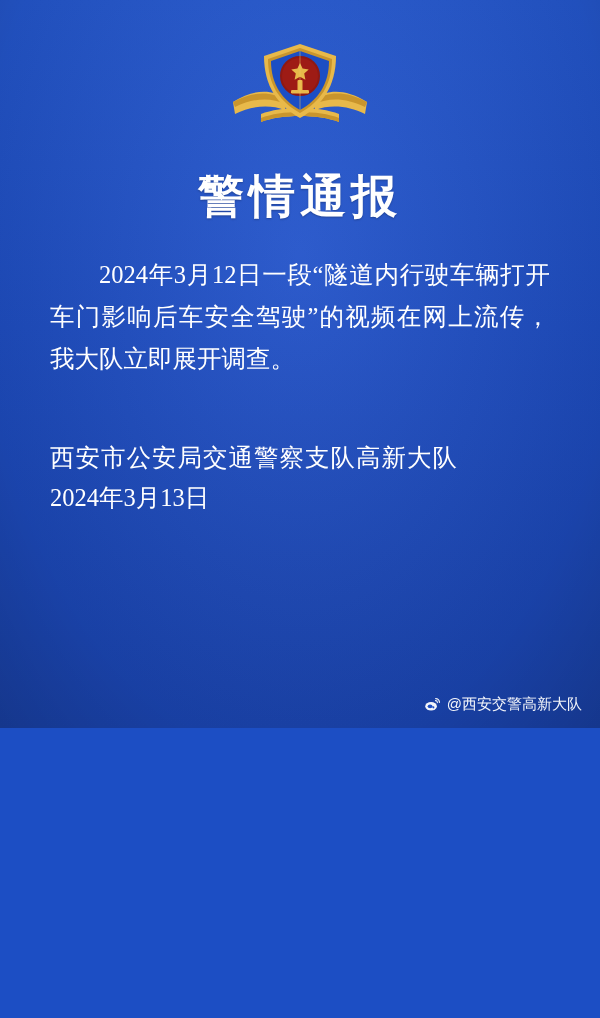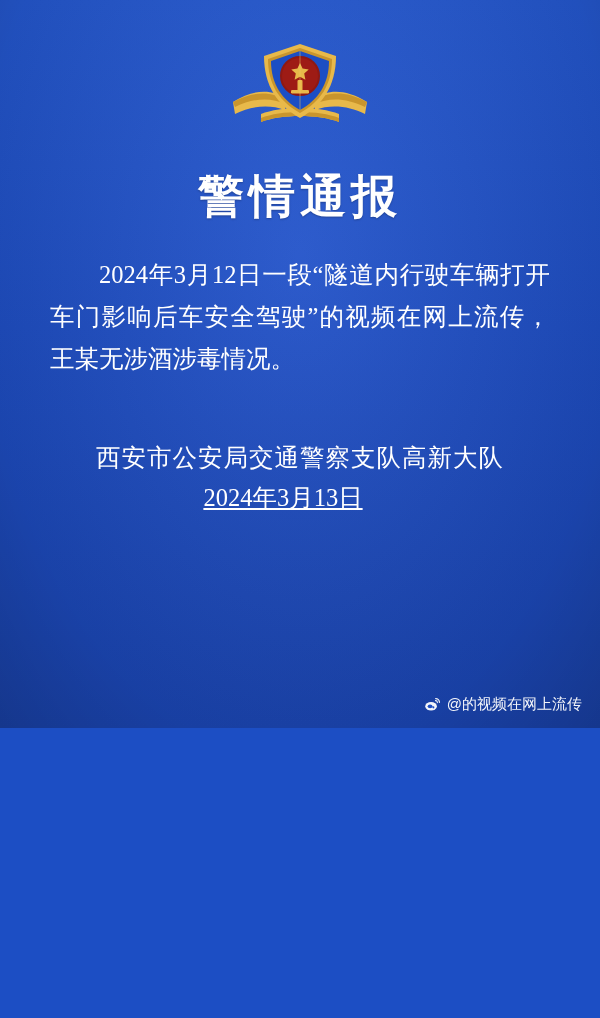--- a/index.html
+++ b/index.html
@@ -70,35 +70,34 @@
     font-family: "Liberation Serif", "DejaVu Serif", serif;
   }
   .body-text p {
     margin: 0 0 4px 0;
     text-indent: 2em;
   }
   .signature {
     width: 500px;
     margin-top: 54px;
     color: #ffffff;
-    text-align: center;
+    text-align: left;
     font-size: 24.5px;
     line-height: 40px;
     z-index: 2;
     position: relative;
     font-family: "Liberation Serif", "DejaVu Serif", serif;
   }
   .sig-org {
     display: block;
     letter-spacing: 1px;
   }
   .sig-date {
     display: block;
     padding-right: 34px;
-    text-decoration: underline;
   }
   .watermark {
     position: absolute;
     right: 18px;
     bottom: 14px;
     display: flex;
     align-items: center;
     gap: 6px;
     color: #ffffff;
     font-size: 15px;
@@ -146,34 +145,34 @@
       <rect class="sh-gold" x="72.5" y="40" width="5" height="11" rx="1"></rect>
       <rect class="sh-gold" x="66" y="50" width="18" height="3.5" rx="1.2"></rect>
 
       <path class="sh-gold" d="M75 11 L75 70" fill="none" stroke="#f0c867" stroke-width="1" opacity="0.5"></path>
     </svg>
   </div>
 
   <div class="title">警情通报</div>
 
   <div class="body-text">
-    <p>2024年3月12日一段“隧道内行驶车辆打开车门影响后车安全驾驶”的视频在网上流传，王某无涉酒涉毒情况。</p>
+    <p>2024年3月12日一段“隧道内行驶车辆打开车门影响后车安全驾驶”的视频在网上流传，我大队立即展开调查。</p>
   </div>
 
   <div class="signature">
     <span class="sig-org">西安市公安局交通警察支队高新大队</span>
     <span class="sig-date">2024年3月13日</span>
   </div>
 
   <div class="watermark">
     <span class="weibo-icon">
       <svg viewBox="0 0 24 24" width="17" height="17" xmlns="http://www.w3.org/2000/svg">
         <ellipse cx="10" cy="14.5" rx="8.2" ry="6" fill="#ffffff"></ellipse>
         <ellipse cx="8.6" cy="14.6" rx="3.4" ry="2.6" fill="#1c4ec4"></ellipse>
         <circle cx="13.2" cy="16" r="1.5" fill="#1c4ec4"></circle>
         <path d="M16.5 3.6 c2.9 0 5.3 2.4 5.3 5.3" fill="none" stroke="#ffffff" stroke-width="1.8" stroke-linecap="round"></path>
         <path d="M16.2 6.6 c1.5 0 2.7 1.2 2.7 2.7" fill="none" stroke="#ffffff" stroke-width="1.6" stroke-linecap="round"></path>
       </svg>
     </span>
-    <span>@的视频在网上流传</span>
+    <span>@西安交警高新大队</span>
   </div>
 
 </div>
 
 </body></html>

